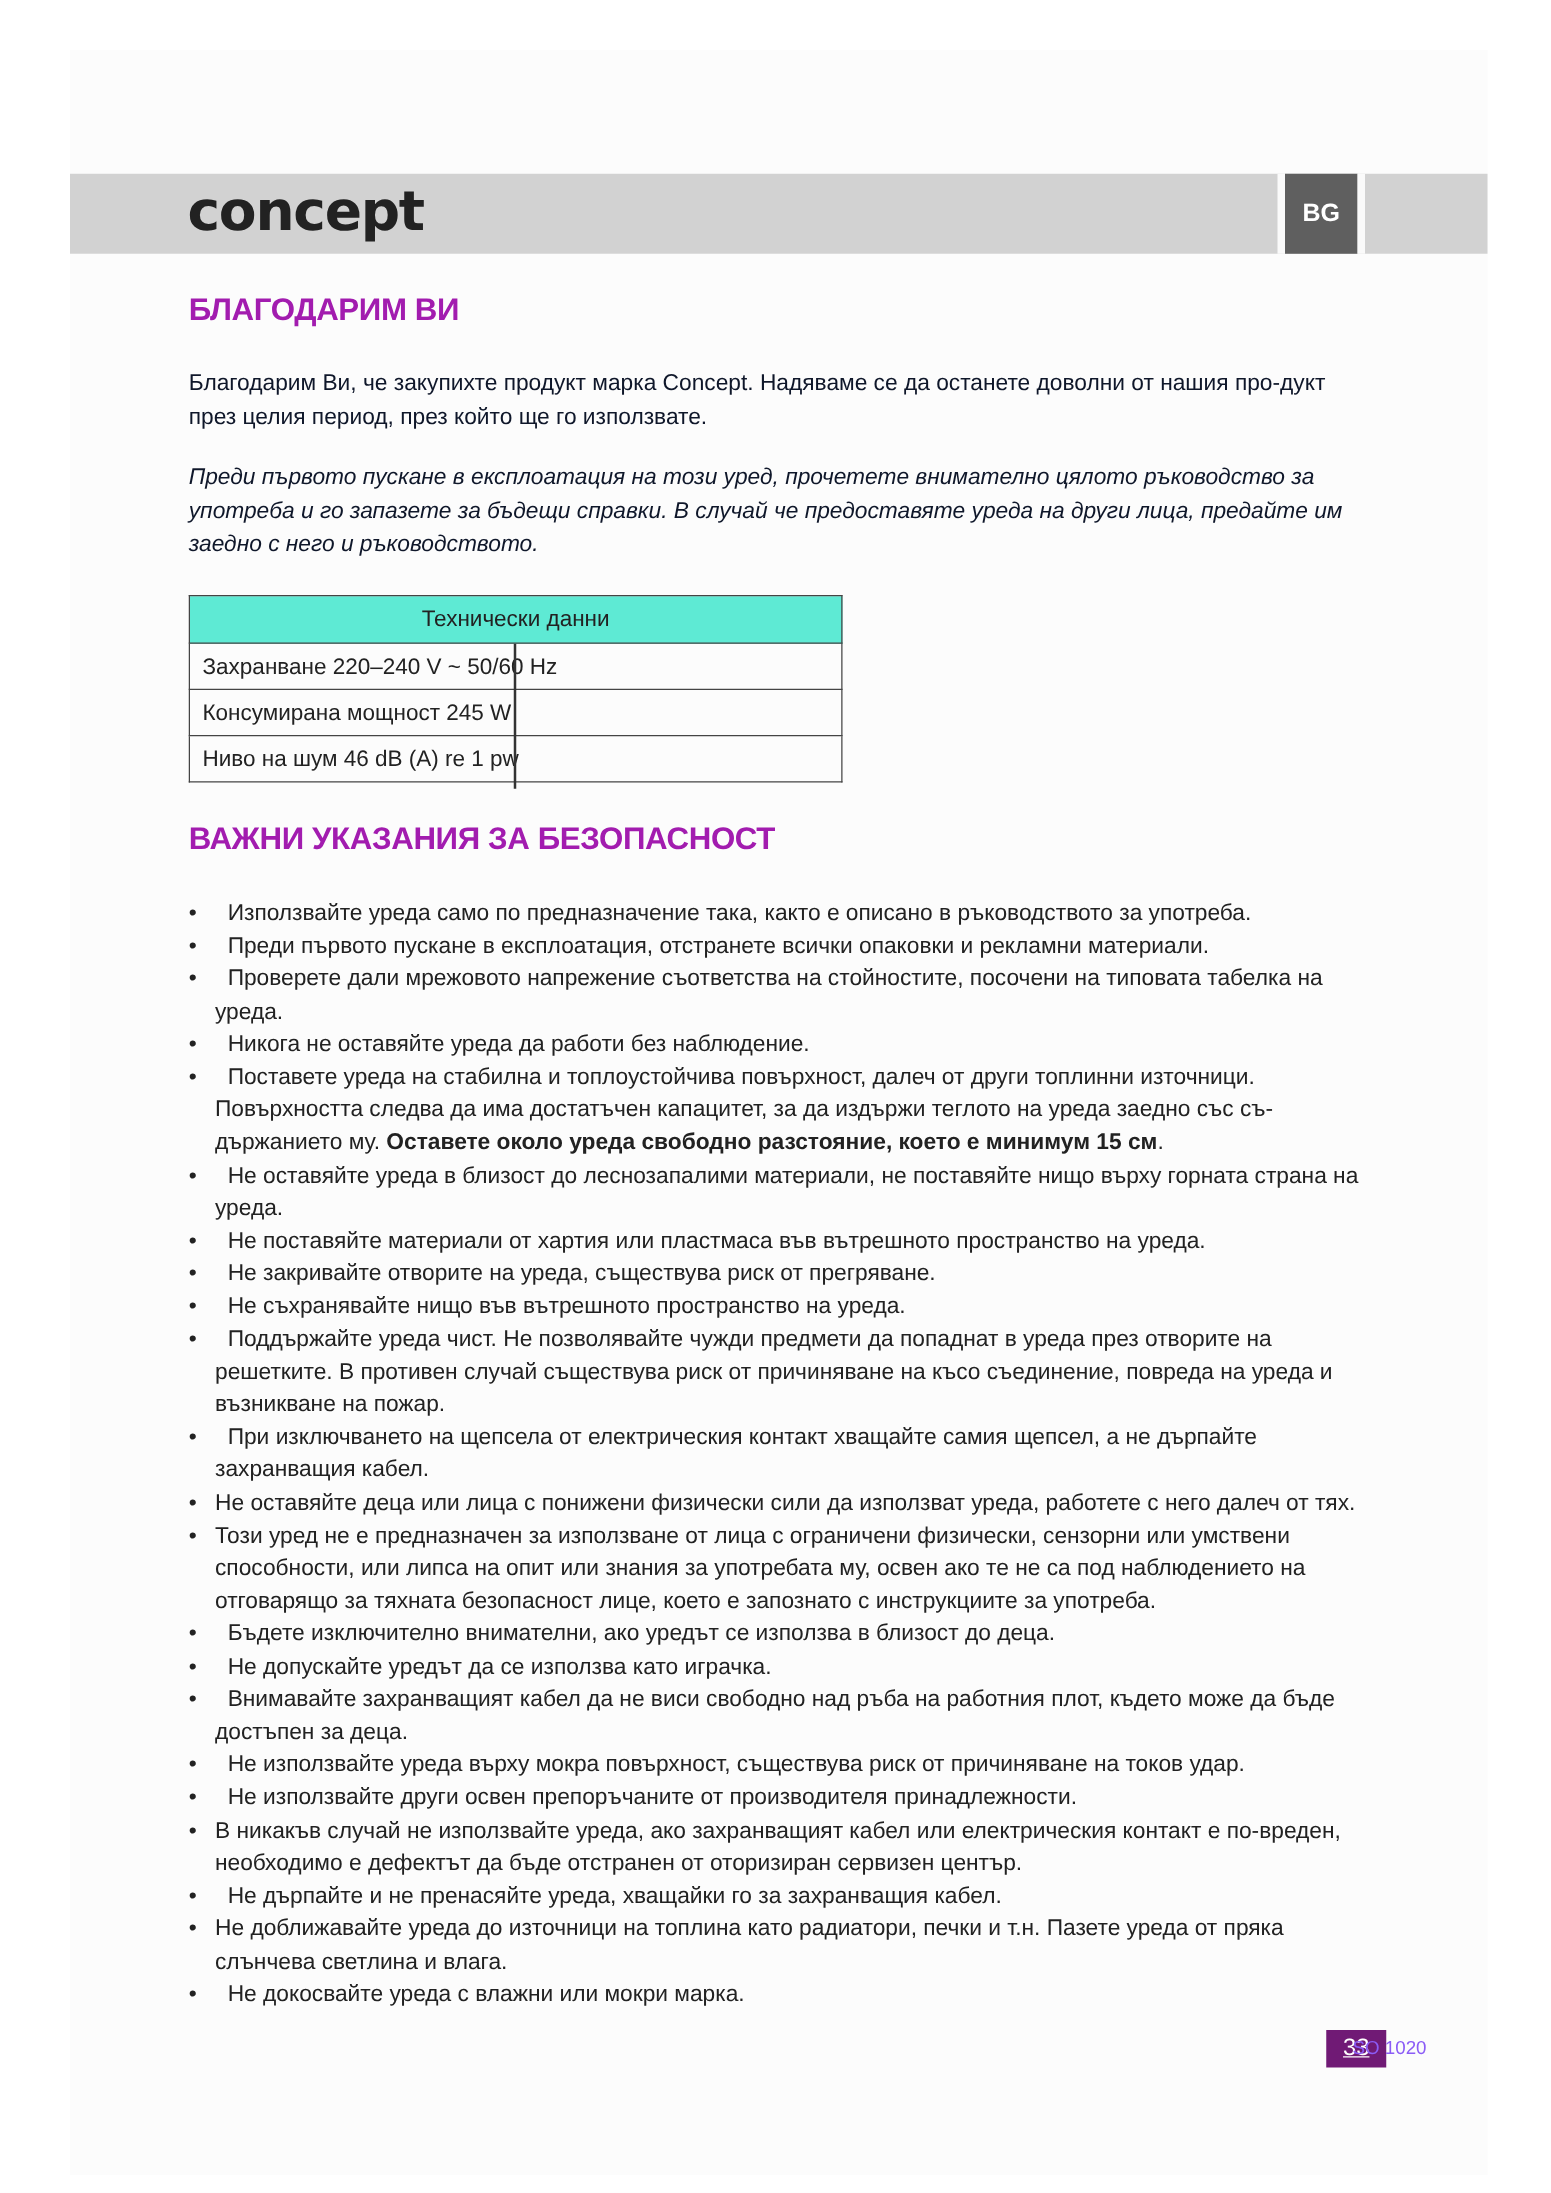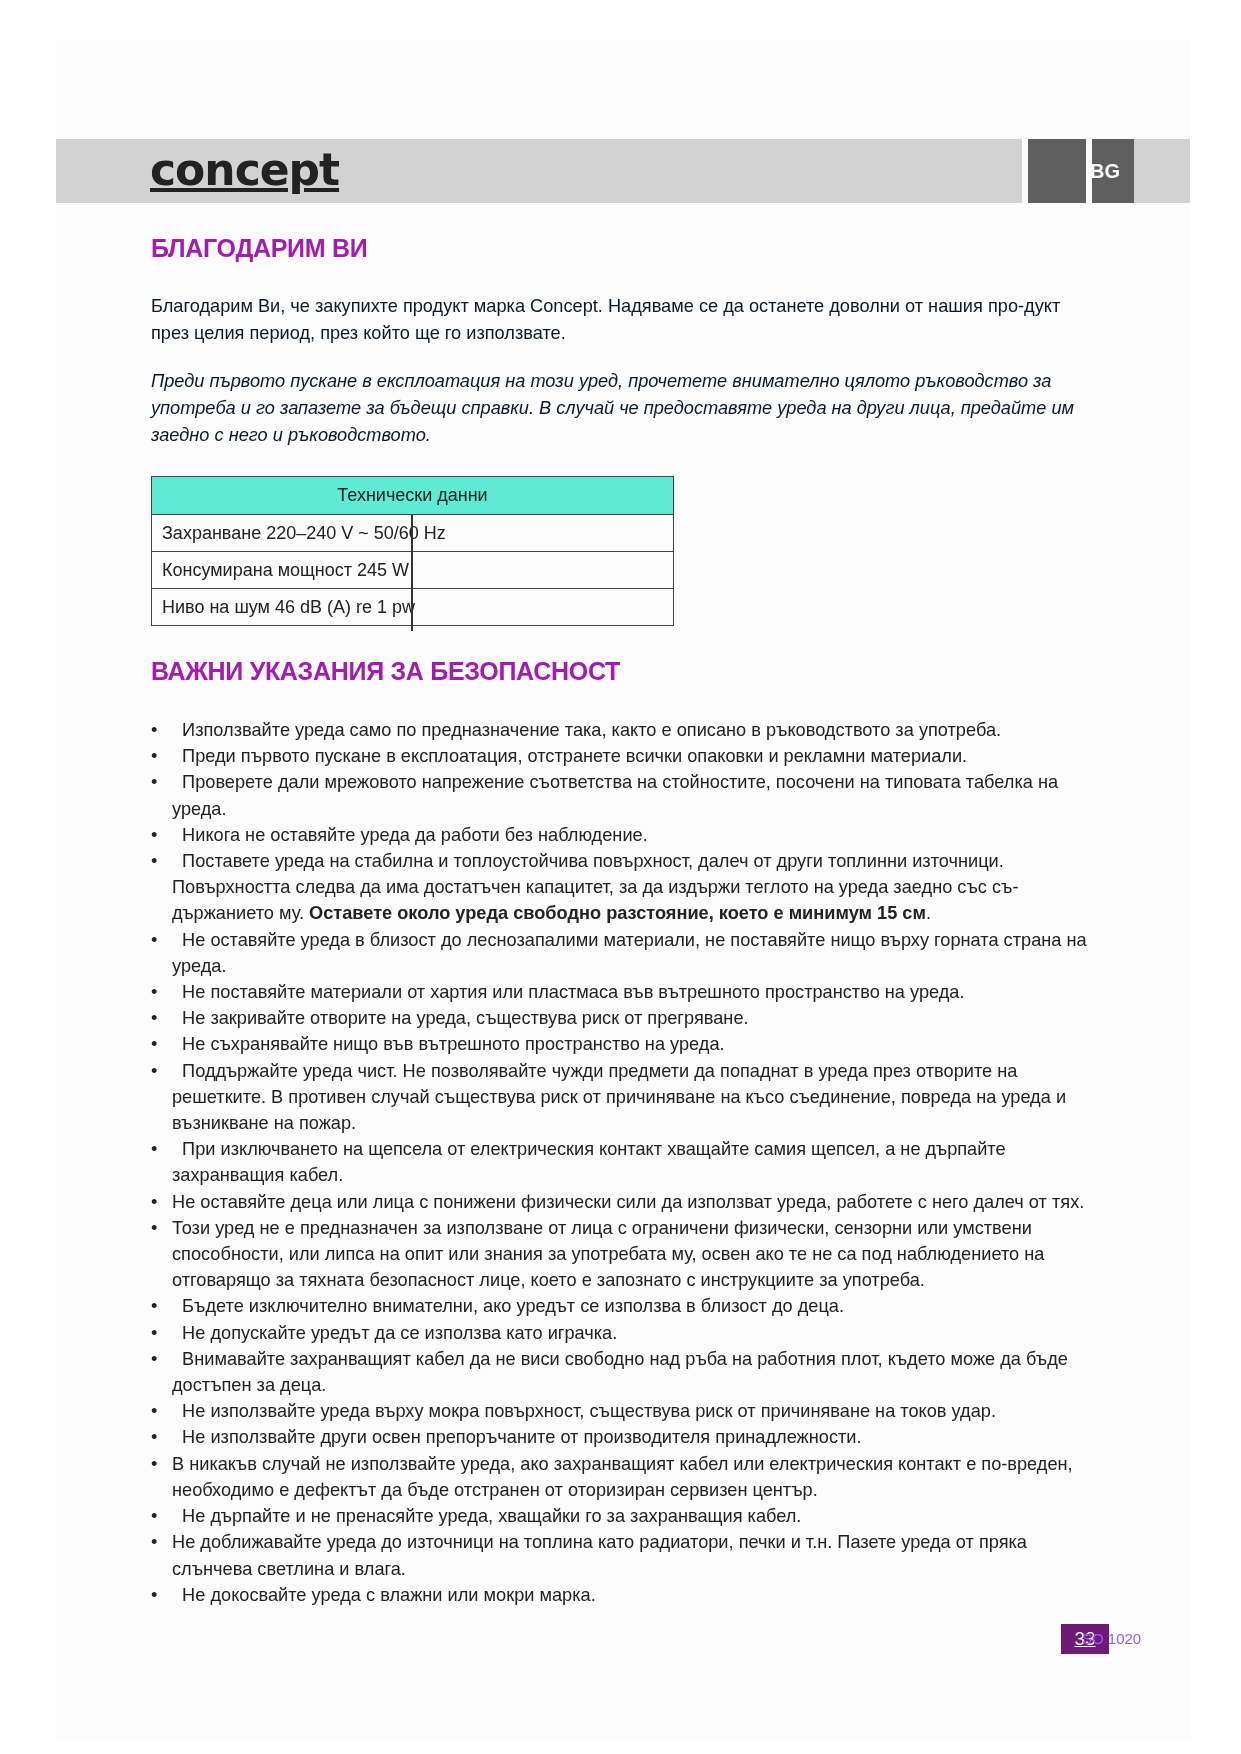--- a/index.html
+++ b/index.html
@@ -17,30 +17,29 @@
   }
   .header-bar {
     position: absolute; left: 56px; top: 139px; width: 1134px; height: 64px;
     background: #d2d2d2;
   }
   .logo {
     position: absolute; left: 150px; top: 142px;
     font-family: "DejaVu Sans", sans-serif; font-weight: bold;
     font-size: 44px; letter-spacing: -1px; color: #222;
     line-height: 56px;
-    text-decoration: underline;
   }
   .lang-gap {
     position: absolute; left: 1022px; top: 139px; width: 6px; height: 64px; background: #fafafa;
   }
   .lang-badge {
     position: absolute; left: 1028px; top: 139px; width: 58px; height: 64px;
     background: #5f5f5f; color: #ffffff;
     font-weight: bold; font-size: 20px;
-    display: flex; align-items: center; justify-content: center; padding-left: 48px;
+    display: flex; align-items: center; justify-content: center;
   }
   .lang-gap2 {
     position: absolute; left: 1086px; top: 139px; width: 6px; height: 64px; background: #fafafa;
   }
   .h1 {
     position: absolute; left: 151px;
     font-family: "Liberation Sans", sans-serif; font-weight: bold;
     font-size: 25px; color: #a21caf; letter-spacing: -0.3px;
   }
   .para {

